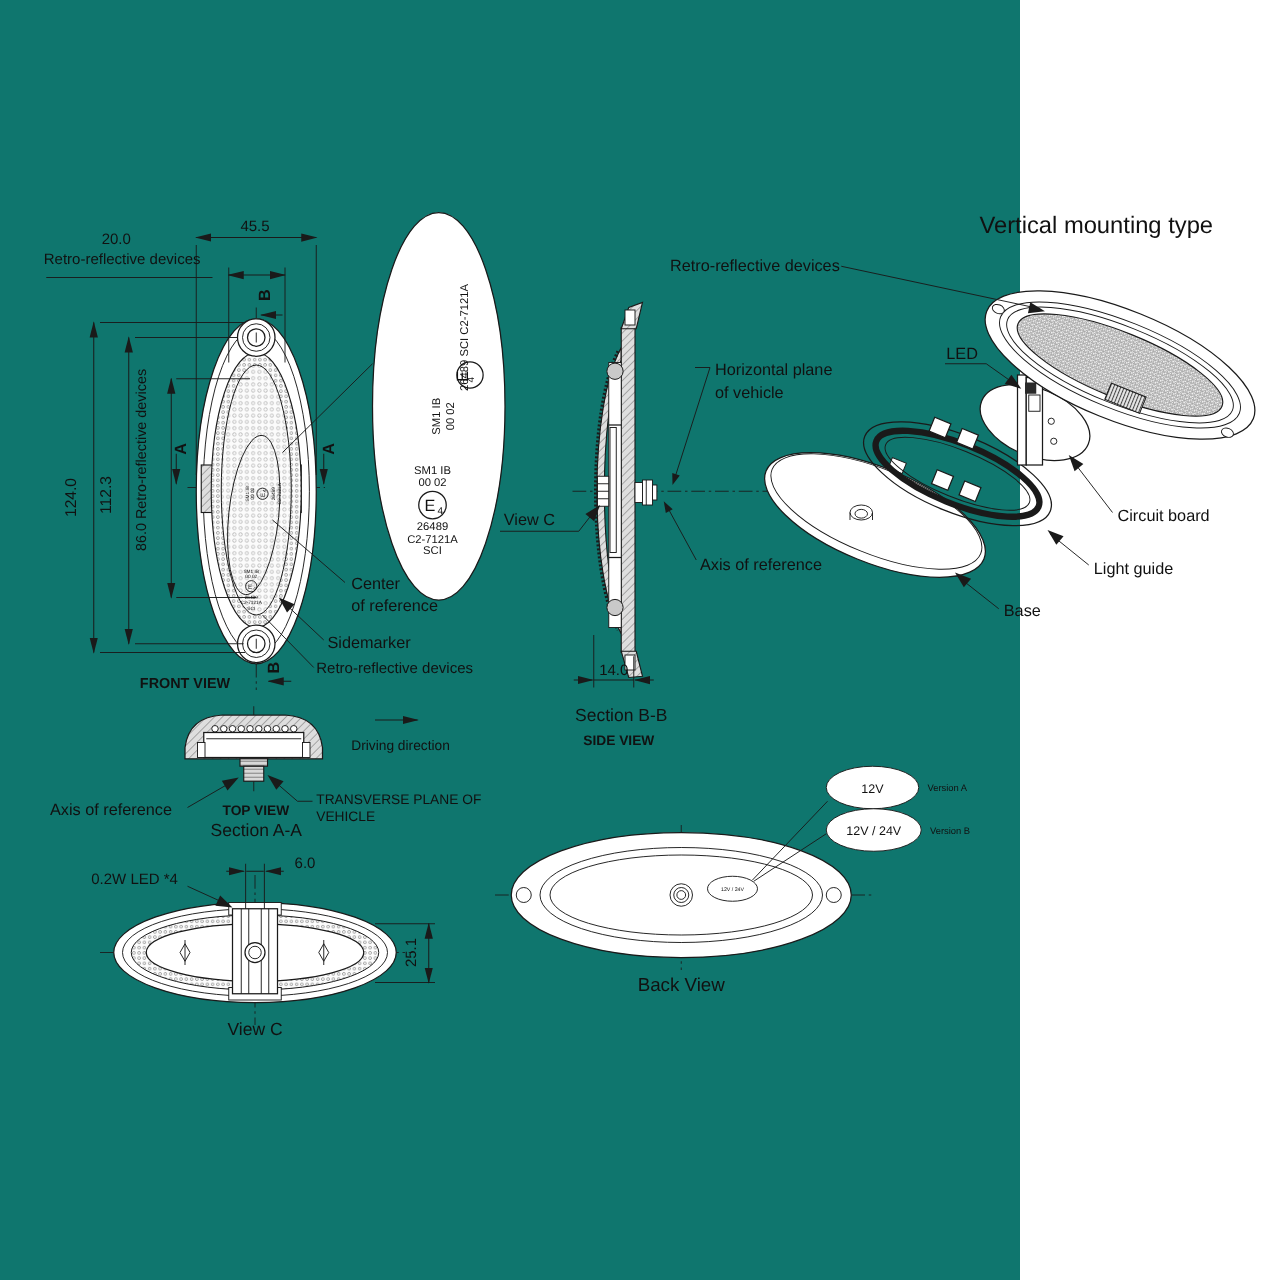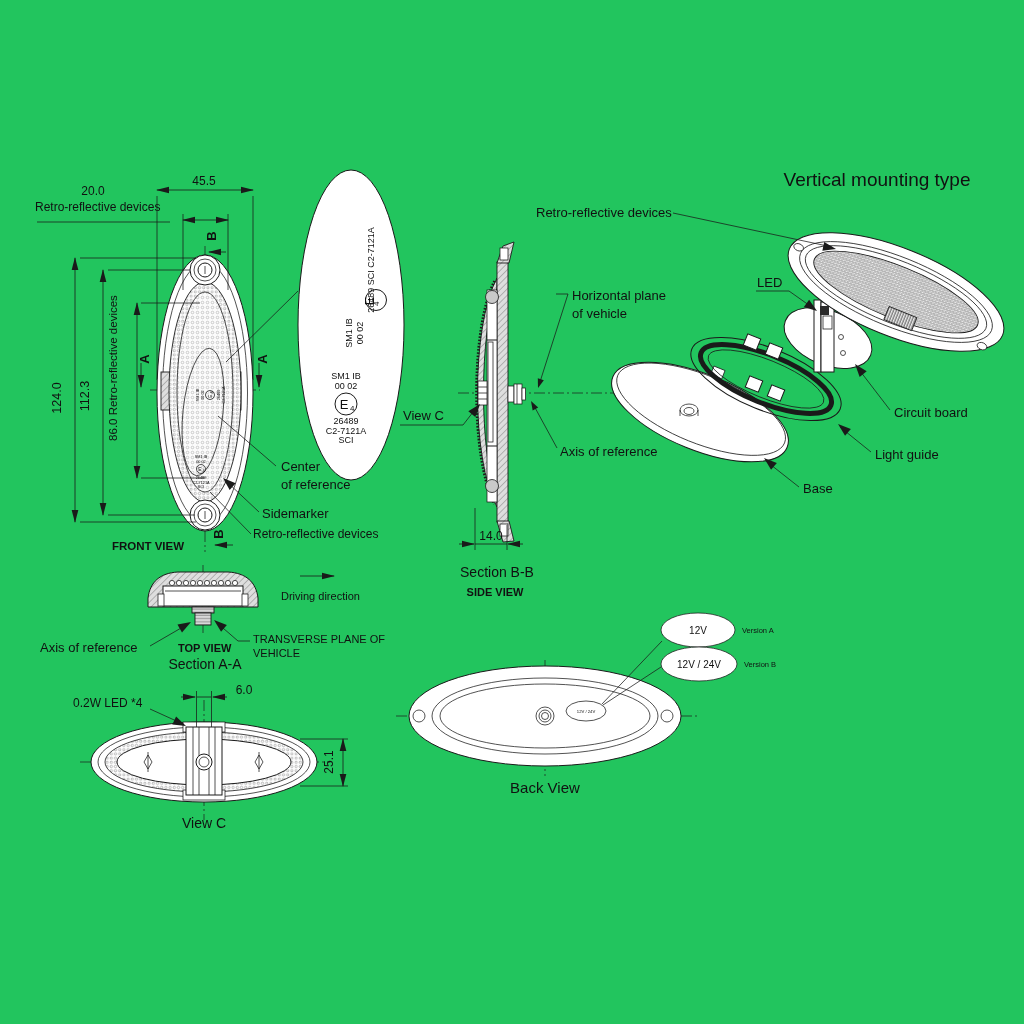--- a/index.html
+++ b/index.html
@@ -1,16 +1,16 @@
 <!DOCTYPE html>
 <html><head>
 <meta charset="utf-8">
 <style>
   html,body{margin:0;padding:0;background:#fff;}
-  .page{width:1024px;height:1024px;background:#22c55e;position:relative;}
+  .page{width:816px;height:1024px;background:#0f766e;position:relative;}
   svg{display:block;}
   svg text{font-family:"Liberation Sans","DejaVu Sans",sans-serif;fill:#111;}
   .ln{stroke:#1a1a1a;stroke-width:1;fill:none;}
   .thin{stroke:#1a1a1a;stroke-width:0.75;fill:none;}
   .fw{fill:#ffffff;stroke:#1a1a1a;stroke-width:1;}
   .fwt{fill:#ffffff;stroke:#1a1a1a;stroke-width:0.75;}
   .dim{stroke:#1a1a1a;stroke-width:0.8;fill:none;}
   .cl{stroke:#1a1a1a;stroke-width:0.7;fill:none;stroke-dasharray:11 3 2 3;}
   .t8{font-size:8px;} .t9{font-size:9px;} .t10{font-size:10px;} .t11{font-size:11px;}
   .t115{font-size:11.5px;} .t12{font-size:12px;} .t125{font-size:12.5px;}

